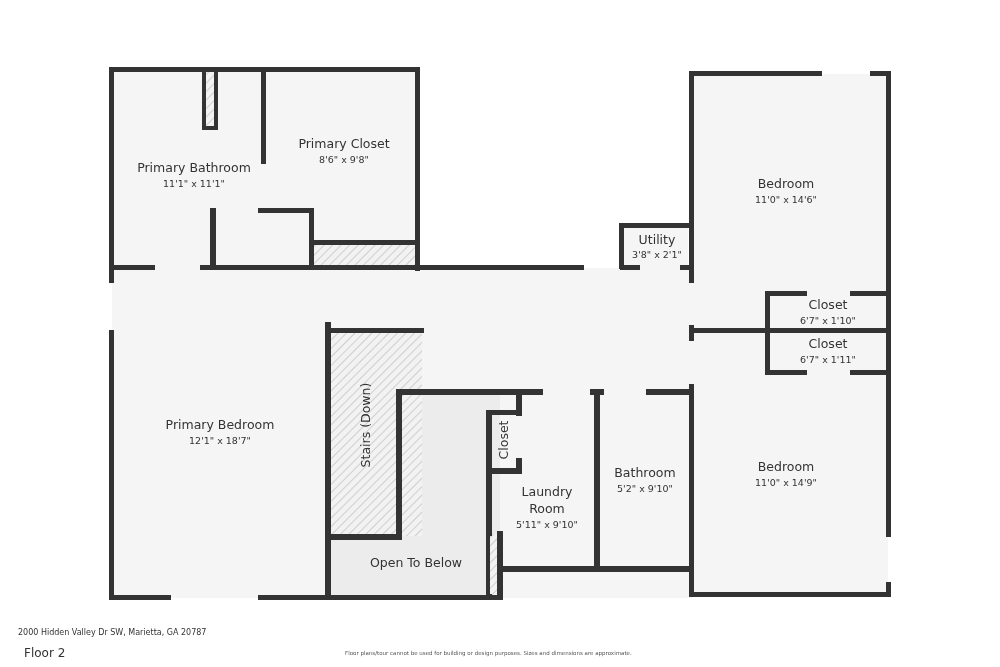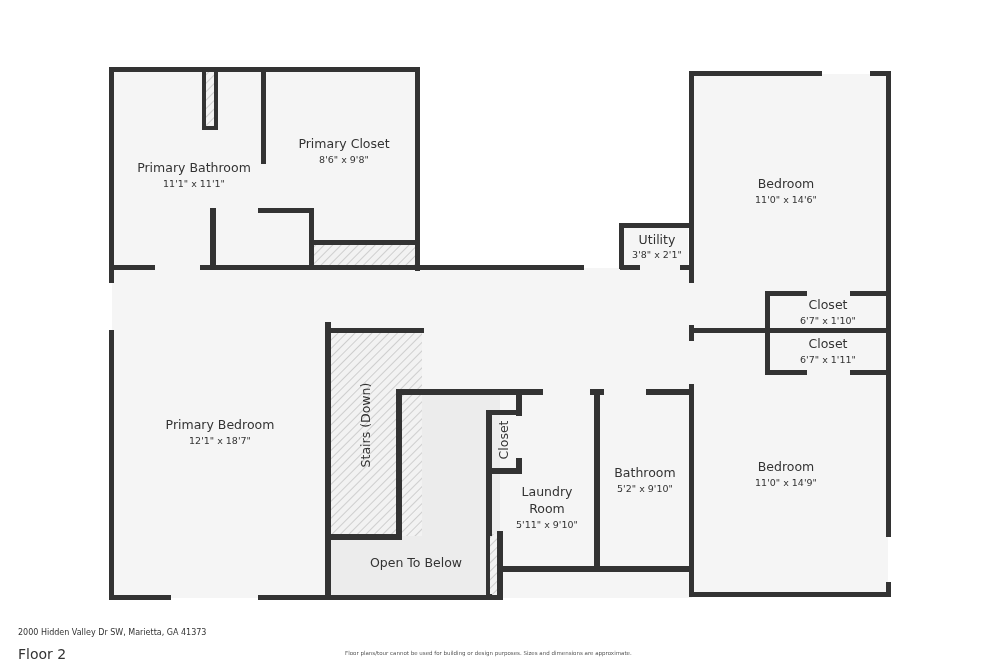--- a/index.html
+++ b/index.html
@@ -1,21 +1,21 @@
 <!DOCTYPE html>
 <html><head>
 <meta charset="utf-8">
 <style>
   html,body{margin:0;padding:0;background:#fff;}
   body{width:1000px;height:667px;position:relative;overflow:hidden;font-family:"DejaVu Sans",sans-serif;}
   svg{position:absolute;left:0;top:0;}
   .room-name{font-family:"DejaVu Sans",sans-serif;font-size:12.5px;fill:#333;text-anchor:middle;}
   .room-dim{font-family:"DejaVu Sans",sans-serif;font-size:9.5px;fill:#333;text-anchor:middle;}
   .footer-addr{position:absolute;left:18px;top:628px;font-size:8px;color:#333;}
-  .footer-floor{position:absolute;left:18px;top:646px;font-size:14px;color:#333;}
+  .footer-floor{position:absolute;left:24px;top:646px;font-size:12px;color:#333;}
   .footer-disc{position:absolute;left:345px;top:650px;font-size:5.5px;color:#555;}
 </style>
 </head>
 <body>
 
 <svg width="1000" height="667" viewBox="0 0 1000 667">
   <defs>
     <pattern id="hatch" patternUnits="userSpaceOnUse" width="6" height="6" patternTransform="rotate(45)">
       <rect width="6" height="6" fill="#f2f2f2"></rect>
       <line x1="0" y1="0" x2="0" y2="6" stroke="#aaa" stroke-width="1"></line>
@@ -112,15 +112,15 @@
   <text class="room-name" x="547" y="496">Laundry</text>
   <text class="room-name" x="547" y="513">Room</text>
   <text class="room-dim" x="547" y="528">5'11" x 9'10"</text>
   <text class="room-name" x="645" y="477">Bathroom</text>
   <text class="room-dim" x="645" y="492">5'2" x 9'10"</text>
   <text class="room-name" x="786" y="471">Bedroom</text>
   <text class="room-dim" x="786" y="486">11'0" x 14'9"</text>
   <text class="room-name" x="416" y="567">Open To Below</text>
 </svg>
 
-<div class="footer-addr">2000 Hidden Valley Dr SW, Marietta, GA 41373</div>
+<div class="footer-addr">2000 Hidden Valley Dr SW, Marietta, GA 20787</div>
 <div class="footer-floor">Floor 2</div>
 <div class="footer-disc">Floor plans/tour cannot be used for building or design purposes. Sizes and dimensions are approximate.</div>
 
 </body></html>

